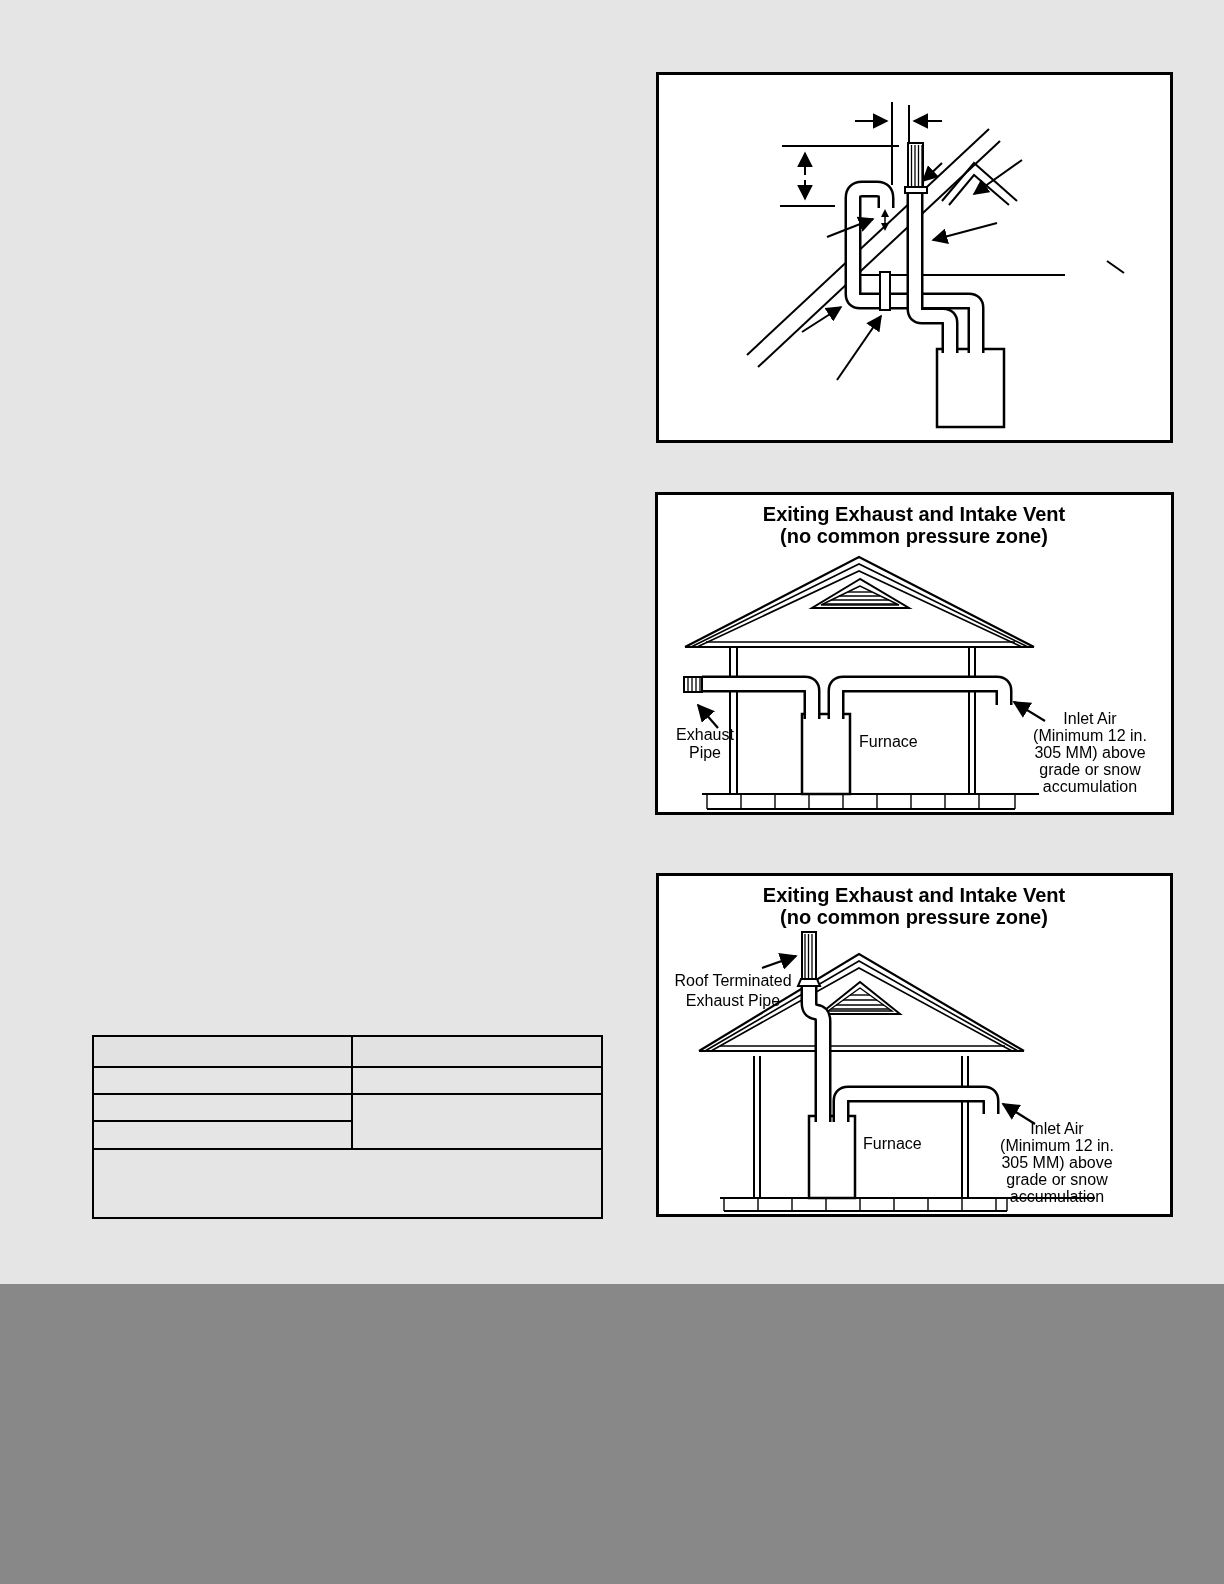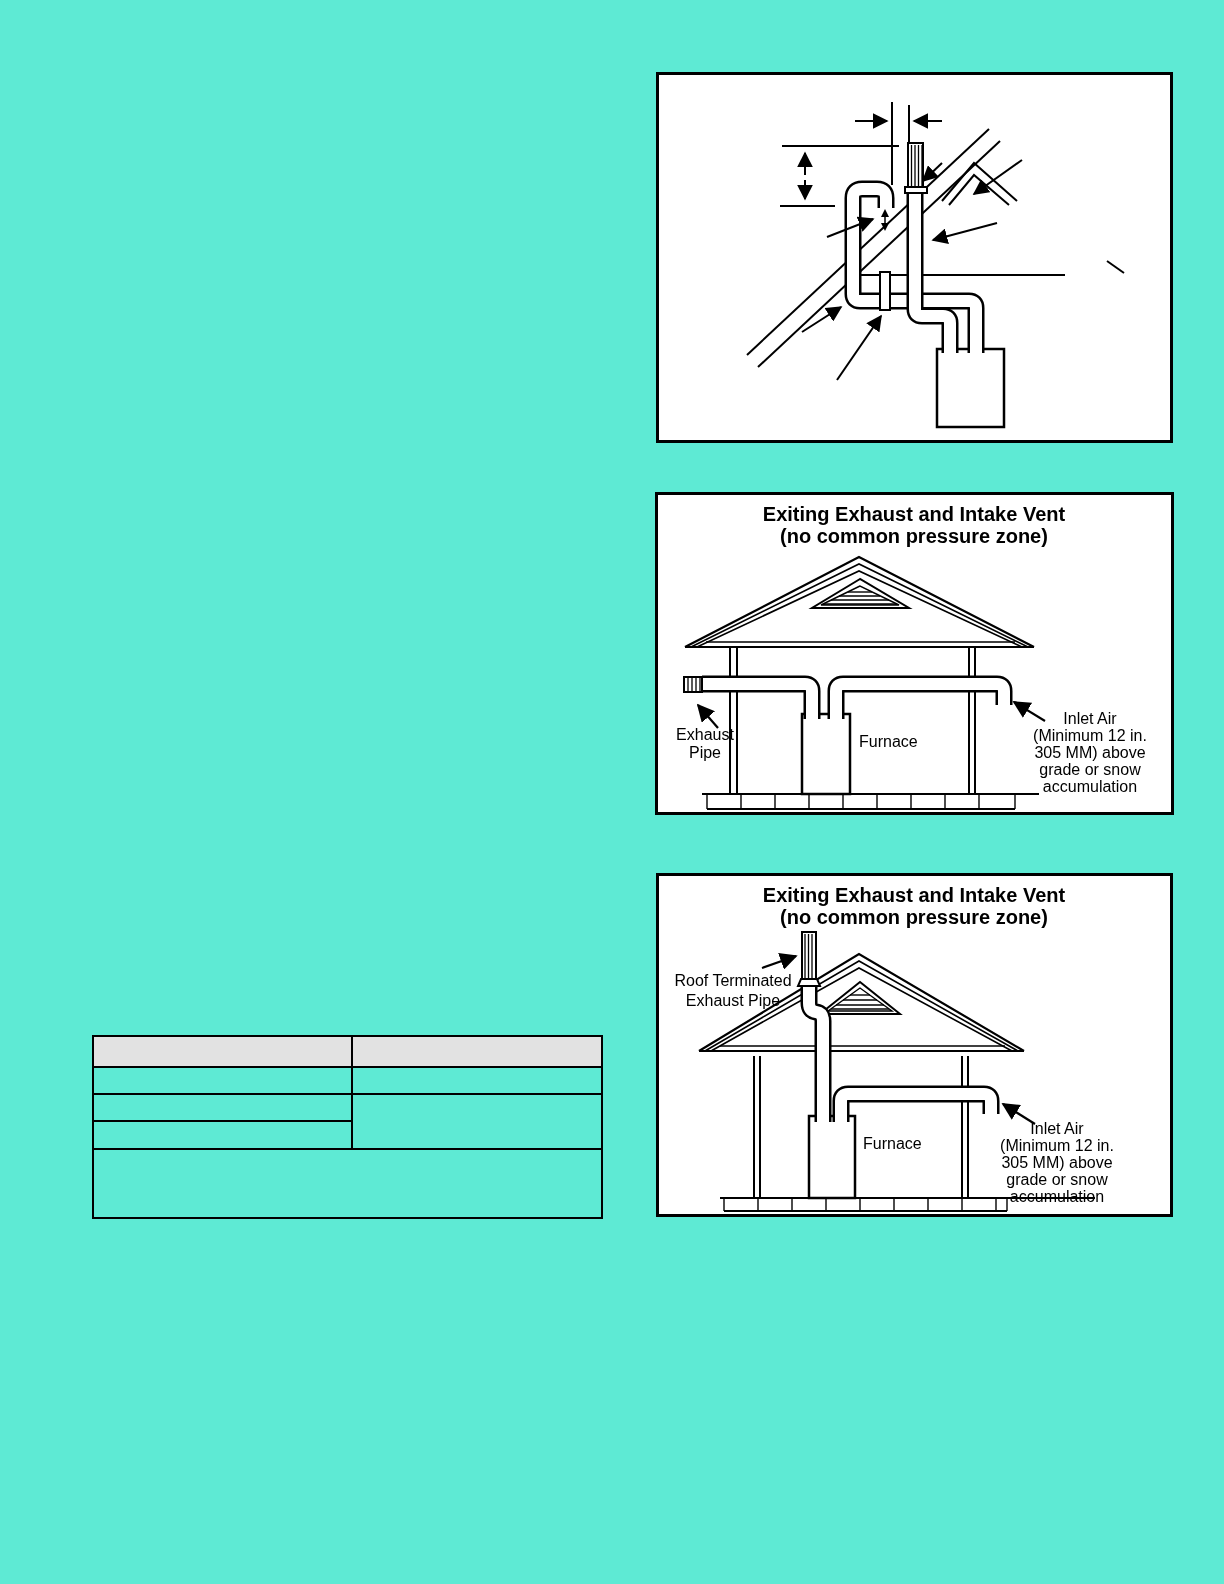--- a/index.html
+++ b/index.html
@@ -1,16 +1,16 @@
 <!DOCTYPE html>
 <html><head>
 <meta charset="utf-8">
 <style>
   html,body{margin:0;padding:0;background:#888;}
-  .page{position:relative;width:1224px;height:1584px;background:#5eead4;overflow:hidden;
+  .page{position:relative;width:1224px;height:1284px;background:#e5e5e5;overflow:hidden;
         font-family:"Liberation Sans", sans-serif;color:#000;text-align:center;}
   .figbox{position:absolute;background:#fff;border:3px solid #000;}
   .figbox svg{display:block;width:100%;height:100%;}
   svg text{fill:#000;font-family:"Liberation Sans", sans-serif;}
   .fig-title{font-weight:bold;font-size:20px;}
   .lbl{font-size:16px;}
   .spec-table{position:absolute;left:92px;top:1035px;width:509px;border-collapse:collapse;table-layout:fixed;}
   .spec-table td{border:2px solid #000;padding:0;}
   .spec-table tr.hdr td{height:29px;}
 </style>

